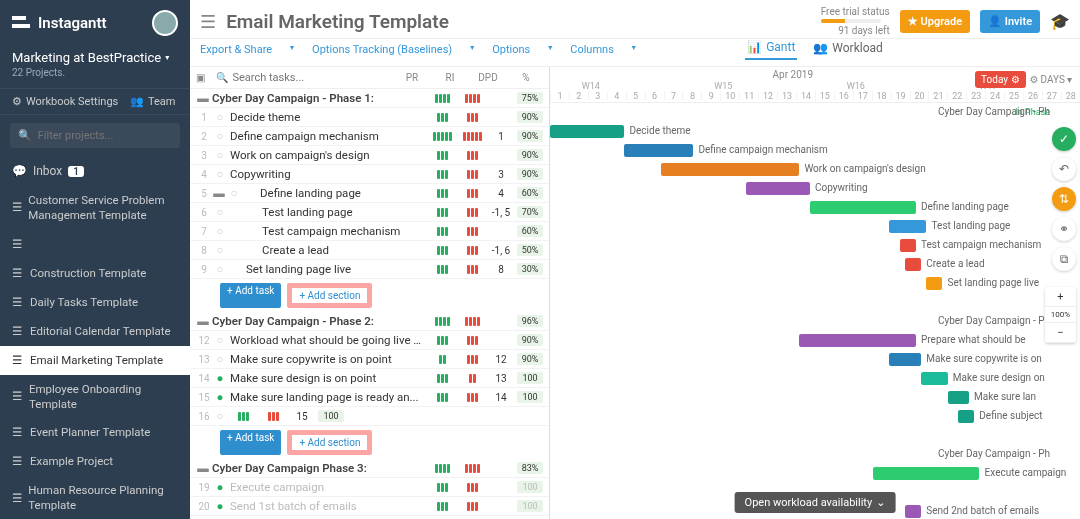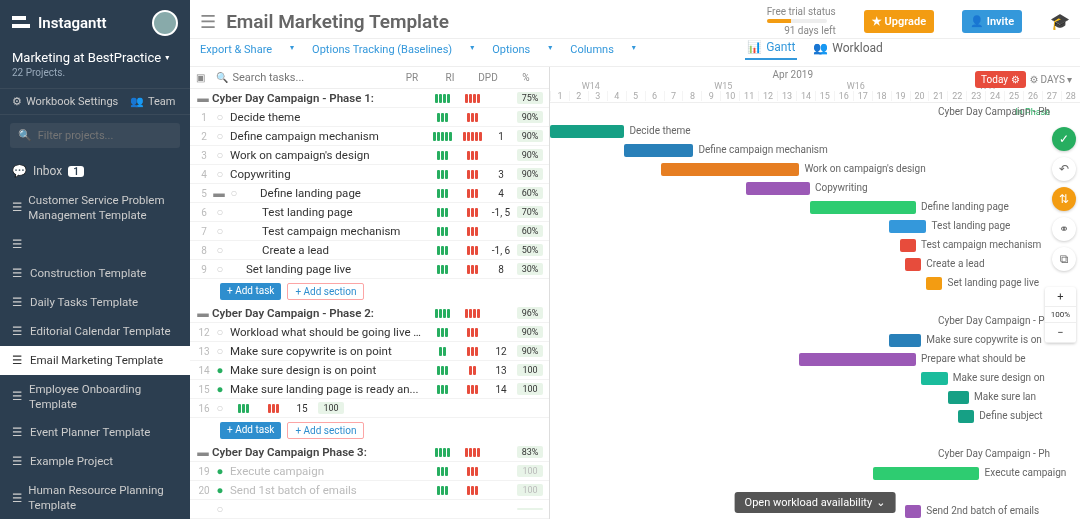--- a/index.html
+++ b/index.html
@@ -20,21 +20,21 @@
 .inbox { padding:8px 12px; display:flex; align-items:center; gap:6px; font-size:12px; }
 .badge { background:#fff; color:#2c3e50; border-radius:3px; padding:0 5px; font-size:10px; font-weight:600; }
 .nav { overflow-y:auto; flex:1; }
 .nav-item { padding:7px 12px; font-size:11.5px; display:flex; align-items:center; gap:6px; cursor:pointer; line-height:1.3; }
 .nav-item.active { background:#fff; color:#333; }
 .nav-icon { width:12px; display:inline-block; }
 .main { flex:1; display:flex; flex-direction:column; overflow:hidden; }
 .topbar { display:flex; align-items:center; padding:6px 10px 2px; gap:10px; border-bottom:1px solid #eee; }
 .hamburger { font-size:18px; color:#888; }
 .title { font-size:19px; font-weight:600; color:#666; }
-.topright { margin-left:auto; display:flex; align-items:center; gap:28px; }
+.topright { margin-left:auto; display:flex; align-items:center; gap:10px; }
 .trial { text-align:right; font-size:10px; color:#888; }
 .trial-bar { width:60px; height:4px; background:#eee; border-radius:2px; margin:2px 0; overflow:hidden; }
 .trial-bar div { width:40%; height:100%; background:#f39c12; }
 .btn { padding:5px 8px; border-radius:3px; font-size:11px; font-weight:600; color:#fff; display:flex; align-items:center; gap:3px; cursor:pointer; }
 .btn-upgrade { background:#f39c12; }
 .btn-invite { background:#3498db; }
 .grad-icon { color:#3498db; font-size:16px; }
 .subbar { display:flex; align-items:center; padding:4px 10px 8px; gap:18px; font-size:11px; color:#3498db; }
 .subbar-item { display:flex; align-items:flex-start; gap:18px; cursor:pointer; }
 .caret { font-size:8px; }
@@ -56,21 +56,21 @@
 .row.sect .name { font-weight:600; color:#444; }
 .row.sub .name { padding-left:18px; }
 .row.subsub .name { padding-left:34px; }
 .row.faded { color:#bbb; }
 .dots { width:30px; display:flex; gap:1px; justify-content:center; }
 .dot { width:3px; height:9px; border-radius:1px; }
 .dpd { width:28px; text-align:center; font-size:10px; }
 .pct { width:26px; text-align:center; font-size:9px; background:#e8f4e8; border-radius:2px; padding:1px 0; margin-left:2px; }
 .actions { display:flex; gap:6px; padding:4px 30px; }
 .abtn { background:#2e8ece; color:#fff; font-size:10px; padding:2px 7px; border-radius:2px; cursor:pointer; }
-.abtn.outline { background:#fff; color:#2e8ece; border:1px solid #fca5a5; }
+.abtn.outline { background:#fff; color:#2e8ece; border:5px solid #fca5a5; }
 .gantt { flex:1; position:relative; overflow:hidden; background:#fff; }
 .ghead { height:36px; border-bottom:1px solid #eee; position:relative; }
 .gmonth { position:absolute; top:2px; font-size:10px; color:#888; }
 .gweek { position:absolute; top:14px; font-size:9px; color:#aaa; }
 .gdays { position:absolute; top:24px; left:0; right:0; display:flex; }
 .gday { flex:1; text-align:center; font-size:9px; color:#aaa; border-left:1px solid #f4f4f4; }
 .gbody { position:absolute; top:36px; left:0; right:0; bottom:0; }
 .grow { height:19px; position:relative; }
 .bar { position:absolute; height:13px; top:3px; border-radius:2px; }
 .bar-label { position:absolute; font-size:10px; color:#666; white-space:nowrap; top:3px; }
@@ -636,26 +636,26 @@
           </div>
           <div class="grow">
             <div class="bar" style="left: 71%; width: 3%; background: rgb(243, 156, 18);"></div>
             <div class="bar-label" style="left: 75%;">Set landing page live</div>
           </div>
           <div class="grow"></div>
           <div class="grow">
             <div class="bar-label" style="right: 30px;">Cyber Day Campaign - Ph</div>
           </div>
           <div class="grow">
+            <div class="bar" style="left: 47%; width: 22%; background: rgb(155, 89, 182);"></div>
+            <div class="bar-label" style="left: 70%;">Prepare what should be</div>
+          </div>
+          <div class="grow">
             <div class="bar" style="left: 64%; width: 6%; background: rgb(41, 128, 185);"></div>
             <div class="bar-label" style="left: 71%;">Make sure copywrite is on</div>
-          </div>
-          <div class="grow">
-            <div class="bar" style="left: 47%; width: 22%; background: rgb(155, 89, 182);"></div>
-            <div class="bar-label" style="left: 70%;">Prepare what should be</div>
           </div>
           <div class="grow">
             <div class="bar" style="left: 70%; width: 5%; background: rgb(26, 188, 156);"></div>
             <div class="bar-label" style="left: 76%;">Make sure design on</div>
           </div>
           <div class="grow">
             <div class="bar" style="left: 75%; width: 4%; background: rgb(22, 160, 133);"></div>
             <div class="bar-label" style="left: 80%;">Make sure lan</div>
           </div>
           <div class="grow">

